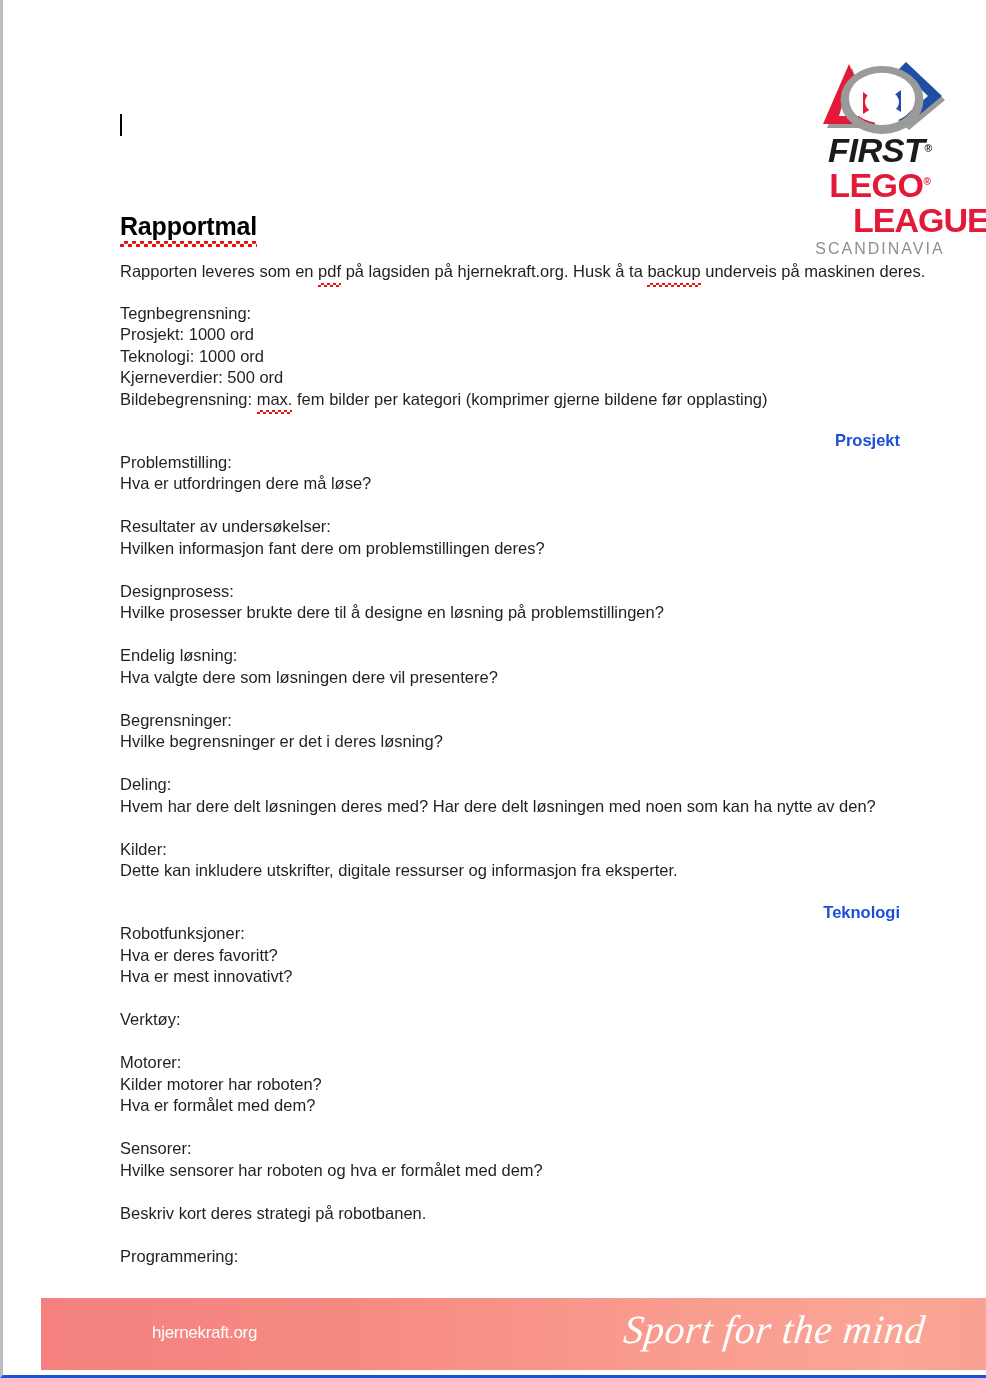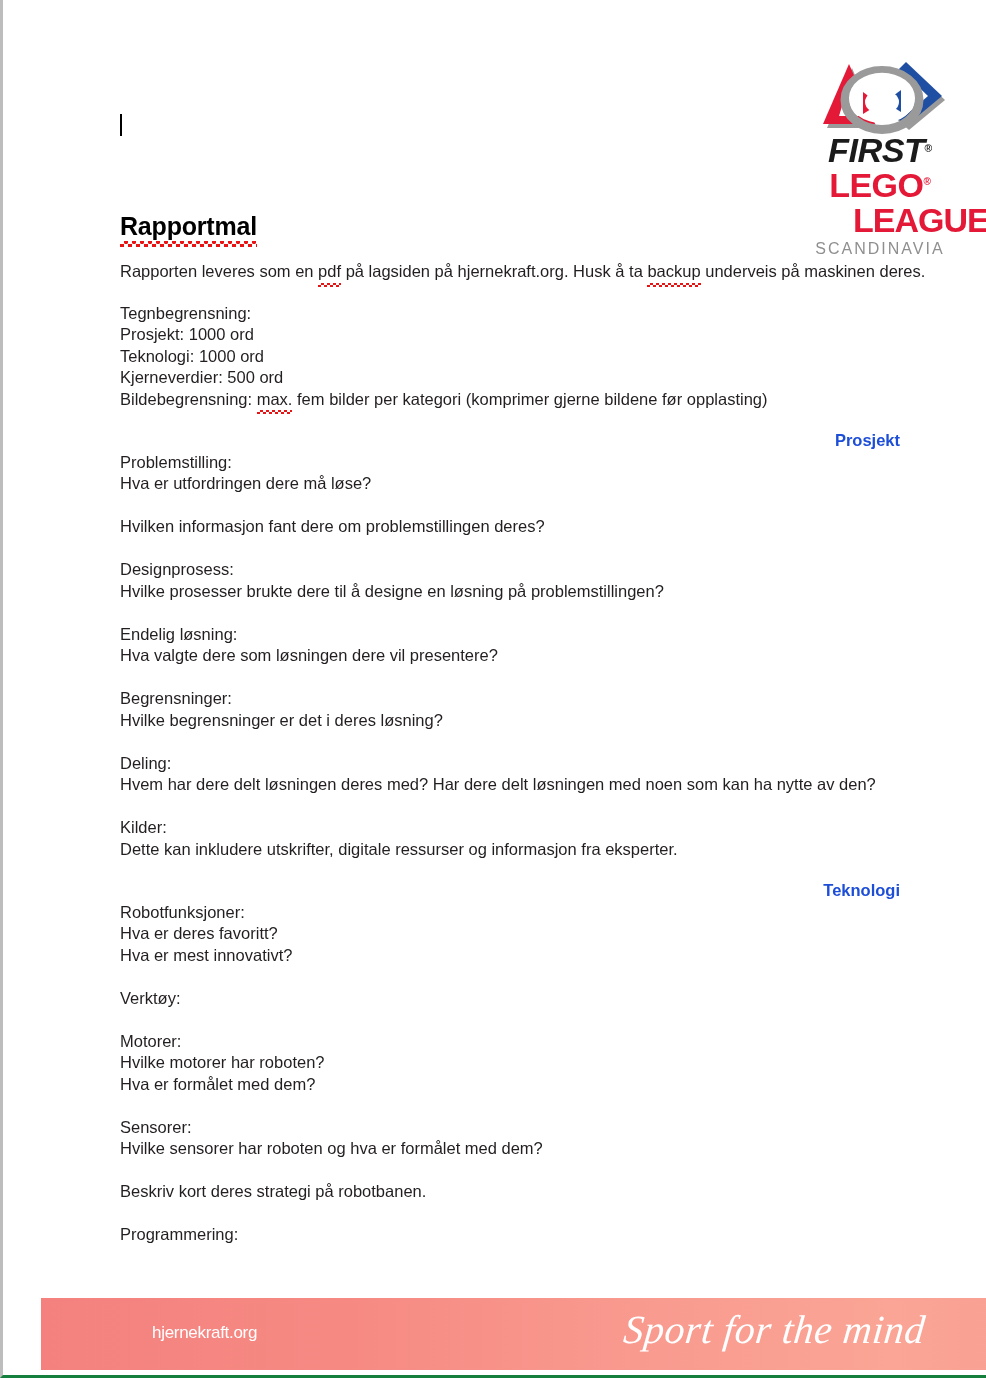--- a/index.html
+++ b/index.html
@@ -11,21 +11,21 @@
     font-family: "Liberation Sans", sans-serif;
   }
   #page {
     position: relative;
     width: 986px;
     height: 1378px;
     background: #ffffff;
     overflow: hidden;
     box-sizing: border-box;
     border-left: 3px solid #bdbdbd;
-    border-bottom: 3px solid #15803d;
+    border-bottom: 3px solid #1d4ed8;
   }
 
   
   #logo {
     position: absolute;
     left: 802px;
     top: 56px;
     width: 150px;
     height: 175px;
   }
@@ -245,20 +245,21 @@
       <div class="line">Kjerneverdier: 500 ord</div>
       <div class="line"><span>Bildebegrensning: </span><span class="spell">max.</span><span> fem bilder per kategori (komprimer gjerne bildene før opplasting)</span></div>
     </div>
 
     <div id="sections">
         <div class="block">
           <div class="line bold">Prosjekt</div>
           <div class="line">Problemstilling:</div>
           <div class="line">Hva er utfordringen dere må løse?</div>
           <div class="gap"></div>
+          <div class="line">Resultater av undersøkelser:</div>
           <div class="line">Hvilken informasjon fant dere om problemstillingen deres?</div>
           <div class="gap"></div>
           <div class="line">Designprosess:</div>
           <div class="line">Hvilke prosesser brukte dere til å designe en løsning på problemstillingen?</div>
           <div class="gap"></div>
           <div class="line">Endelig løsning:</div>
           <div class="line">Hva valgte dere som løsningen dere vil presentere?</div>
           <div class="gap"></div>
           <div class="line">Begrensninger:</div>
           <div class="line">Hvilke begrensninger er det i deres løsning?</div>
@@ -271,21 +272,21 @@
         </div>
         <div class="block">
           <div class="line bold">Teknologi</div>
           <div class="line">Robotfunksjoner:</div>
           <div class="line">Hva er deres favoritt?</div>
           <div class="line">Hva er mest innovativt?</div>
           <div class="gap"></div>
           <div class="line">Verktøy:</div>
           <div class="gap"></div>
           <div class="line">Motorer:</div>
-          <div class="line">Hvilke motorer har roboten?</div>
+          <div class="line">Kilder motorer har roboten?</div>
           <div class="line">Hva er formålet med dem?</div>
           <div class="gap"></div>
           <div class="line">Sensorer:</div>
           <div class="line">Hvilke sensorer har roboten og hva er formålet med dem?</div>
           <div class="gap"></div>
           <div class="line">Beskriv kort deres strategi på robotbanen.</div>
           <div class="gap"></div>
           <div class="line">Programmering:</div>
         </div>
       </div>

